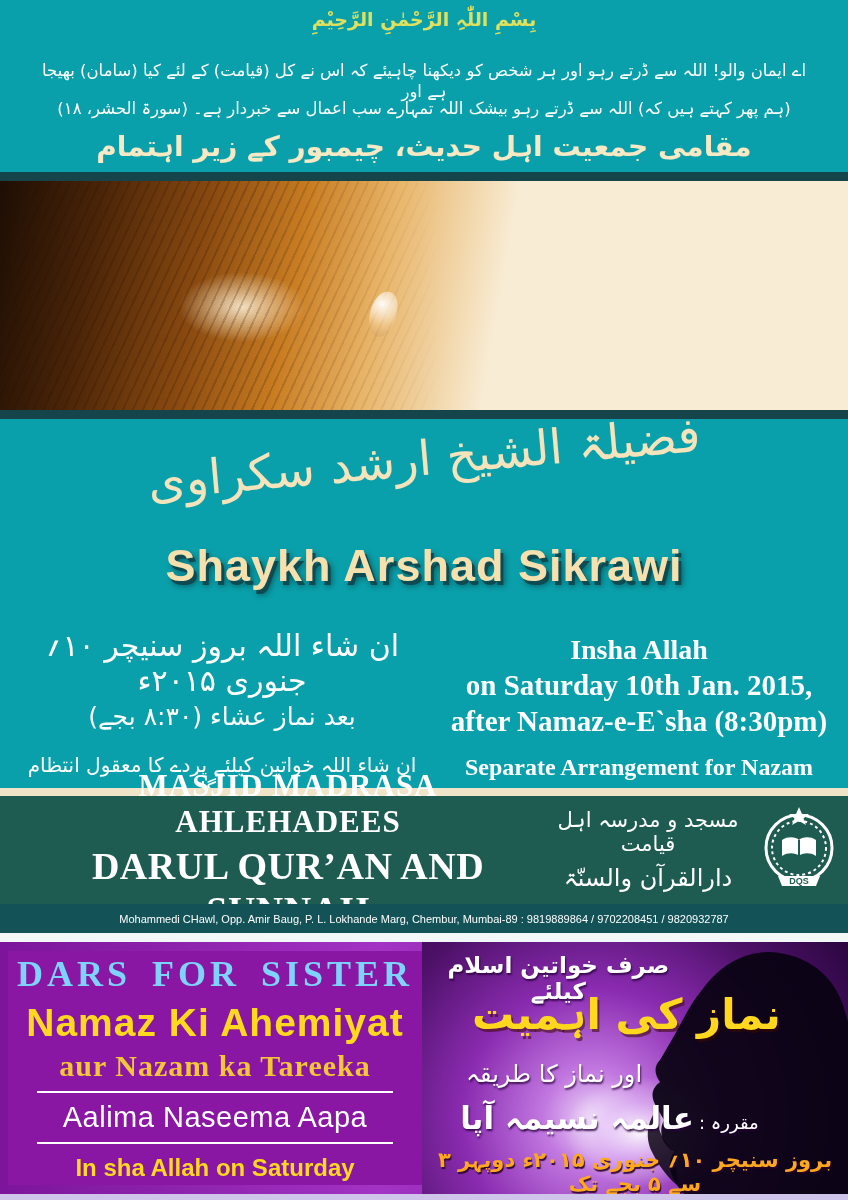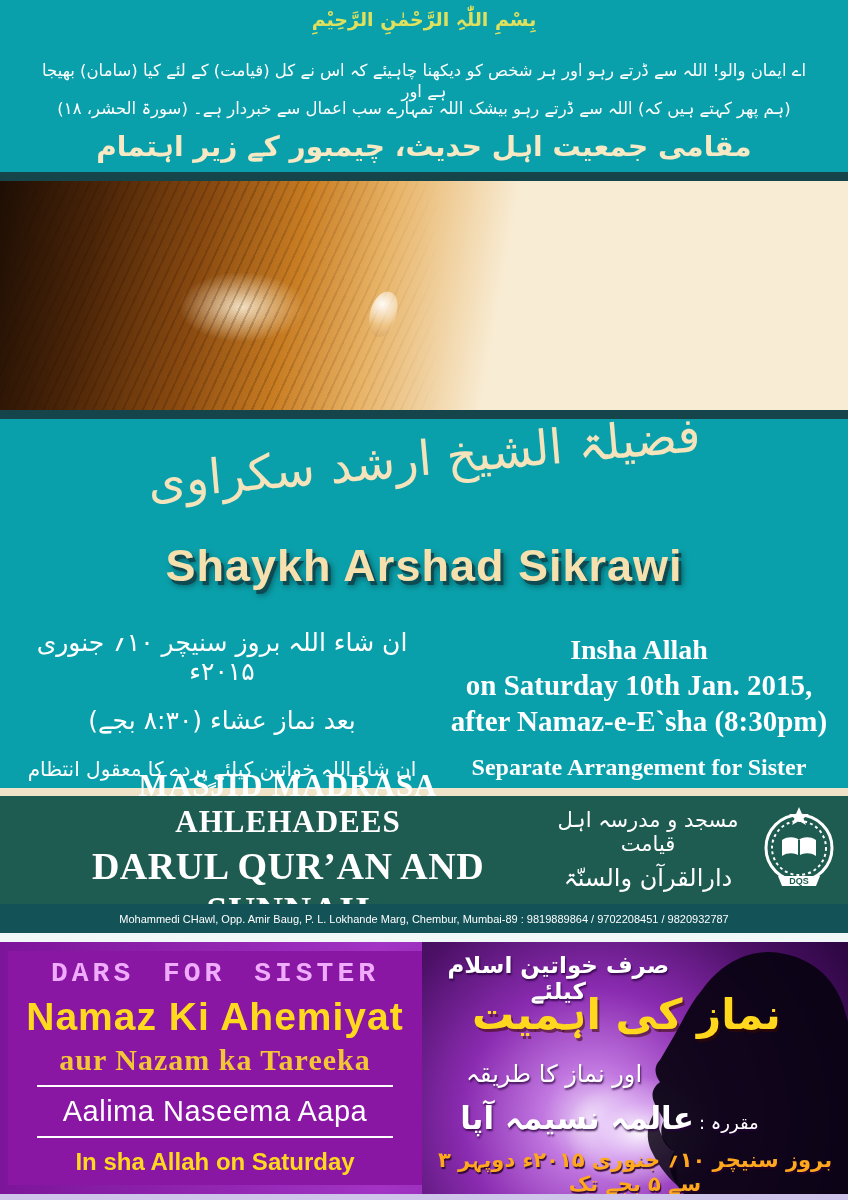--- a/index.html
+++ b/index.html
@@ -35,21 +35,21 @@
      font-variant:small-caps;font-size:46px;letter-spacing:3px;}
 
   
   .speaker-urdu{top:430px;left:0;width:100%;text-align:center;color:#f4e3bb;font-size:48px;
      transform:rotate(-5deg);transform-origin:center;}
   .speaker-english{top:540px;left:0;width:100%;text-align:center;color:#f6e1ae;font-size:45px;font-weight:bold;
      letter-spacing:1px;text-shadow:3px 4px 0 #0d4a52,4px 5px 6px rgba(0,0,0,.45);}
 
   
   .sched-left{top:628px;left:12px;width:420px;text-align:center;color:#ffffff;}
-  .sched-left .l1{font-size:25px;margin-bottom:20px;}
+  .sched-left .l1{font-size:30px;margin-bottom:4px;}
   .sched-left .l2{font-size:25px;margin-bottom:22px;}
   .sched-left .l3{font-size:20px;}
   .sched-right{top:632px;left:440px;width:398px;text-align:center;color:#ffffff;
      font-family:"Liberation Serif",serif;font-weight:bold;}
   .sched-right .e1{font-size:28px;line-height:1.25;}
   .sched-right .e2,.sched-right .e3{font-size:29px;line-height:1.25;}
   .sched-right .note{font-size:24px;margin-top:14px;}
 
   .cream-strip{top:788px;left:0;width:100%;height:8px;background:#efe3c8;}
 
@@ -65,21 +65,21 @@
   .addr-strip{top:904px;left:0;width:100%;height:29px;background:#135257;color:#ffffff;
      display:flex;align-items:center;justify-content:center;font-size:11px;}
 
   .white-strip{top:933px;left:0;width:100%;height:9px;background:#f2f7f7;}
 
   
   .bottom{top:942px;left:0;width:848px;height:252px;
      background:linear-gradient(90deg,#7c1599 0%,#a233c4 45%,#6a1287 100%);}
   .left-panel{position:absolute;left:8px;top:9px;width:414px;height:234px;background:#8a16a4;
      display:flex;flex-direction:column;align-items:center;justify-content:center;gap:4px;}
-  .dars-heading{color:#f0abfc;font-family:Liberation Mono, monospace;font-size:28px;font-weight:bold;
+  .dars-heading{color:#7dd3fc;font-family:Liberation Serif, serif;font-size:36px;font-weight:bold;
      letter-spacing:4px;word-spacing:8px;}
   .dars-title1{color:#ffd91e;font-size:39px;font-weight:bold;letter-spacing:1px;margin-top:2px;}
   .dars-title2{color:#f2c636;font-family:"Liberation Serif",serif;font-size:30px;font-weight:bold;letter-spacing:1px;}
   .rule{width:356px;height:2px;background:#ffffff;margin:4px 0;}
   .dars-speaker{color:#ffffff;font-size:29px;font-weight:normal;letter-spacing:.5px;}
   .dars-date{color:#ffd91e;font-size:24px;font-weight:bold;line-height:1.3;text-align:center;}
 
   .right-panel{position:absolute;left:422px;top:0;width:426px;height:252px;overflow:hidden;
      background:radial-gradient(circle at 40% 70%, #ecd6f8 0%, #c177e0 16%, #8a2bb0 42%, #4e1169 72%, #2b0640 100%);}
   .right-panel svg{position:absolute;left:0;top:0;}
@@ -118,21 +118,21 @@
 
   <div class="abs sched-left urdu">
     <div class="l1">ان شاء اللہ بروز سنیچر ۱۰؍ جنوری ۲۰۱۵ء</div>
     <div class="l2">بعد نماز عشاء (۸:۳۰ بجے)</div>
     <div class="l3">ان شاء اللہ خواتین کیلئے پردے کا معقول انتظام رہے گا۔</div>
   </div>
   <div class="abs sched-right">
     <div class="e1">Insha Allah</div>
     <div class="e2">on Saturday 10th Jan. 2015,</div>
     <div class="e3">after Namaz-e-E`sha (8:30pm)</div>
-    <div class="note">Separate Arrangement for Sister</div>
+    <div class="note">Separate Arrangement for Nazam</div>
   </div>
 
   <div class="abs cream-strip"></div>
 
   <div class="abs venue-band">
     <div class="venue-names">
       <div class="venue-n1">MASJID MADRASA AHLEHADEES</div>
       <div class="venue-n2">DARUL QUR’AN AND SUNNAH</div>
     </div>
     <div class="venue-urdu urdu">

